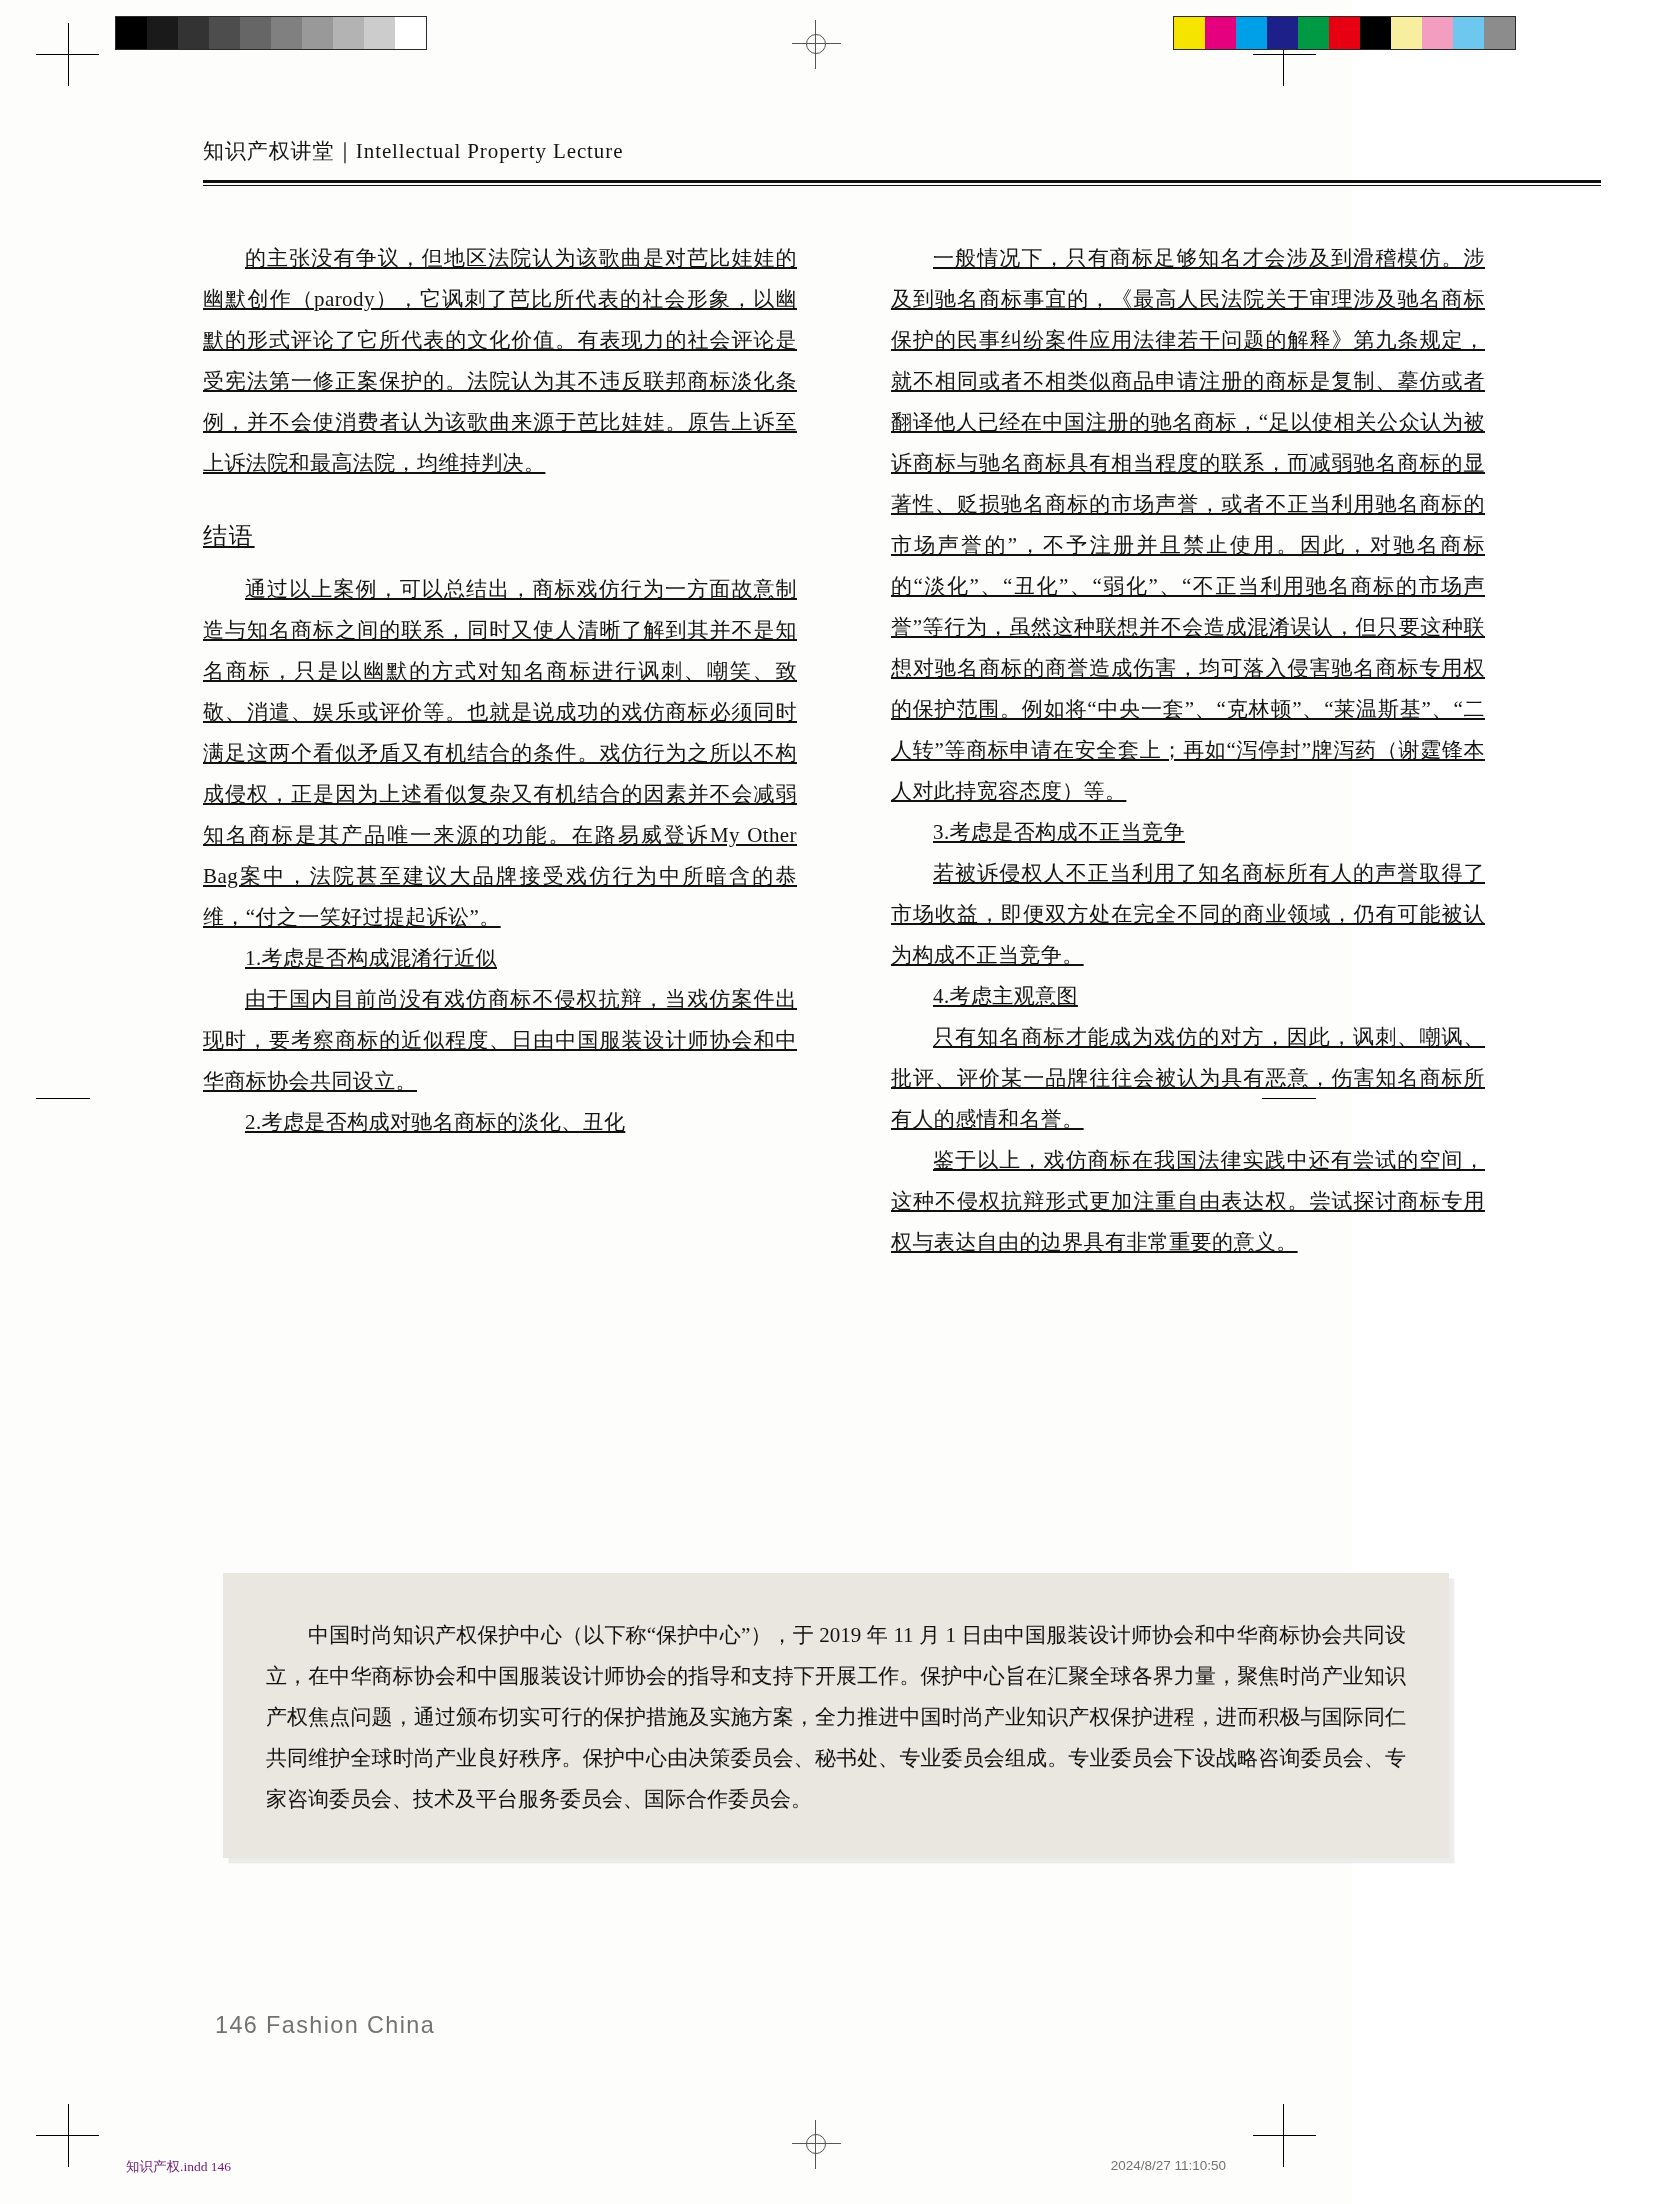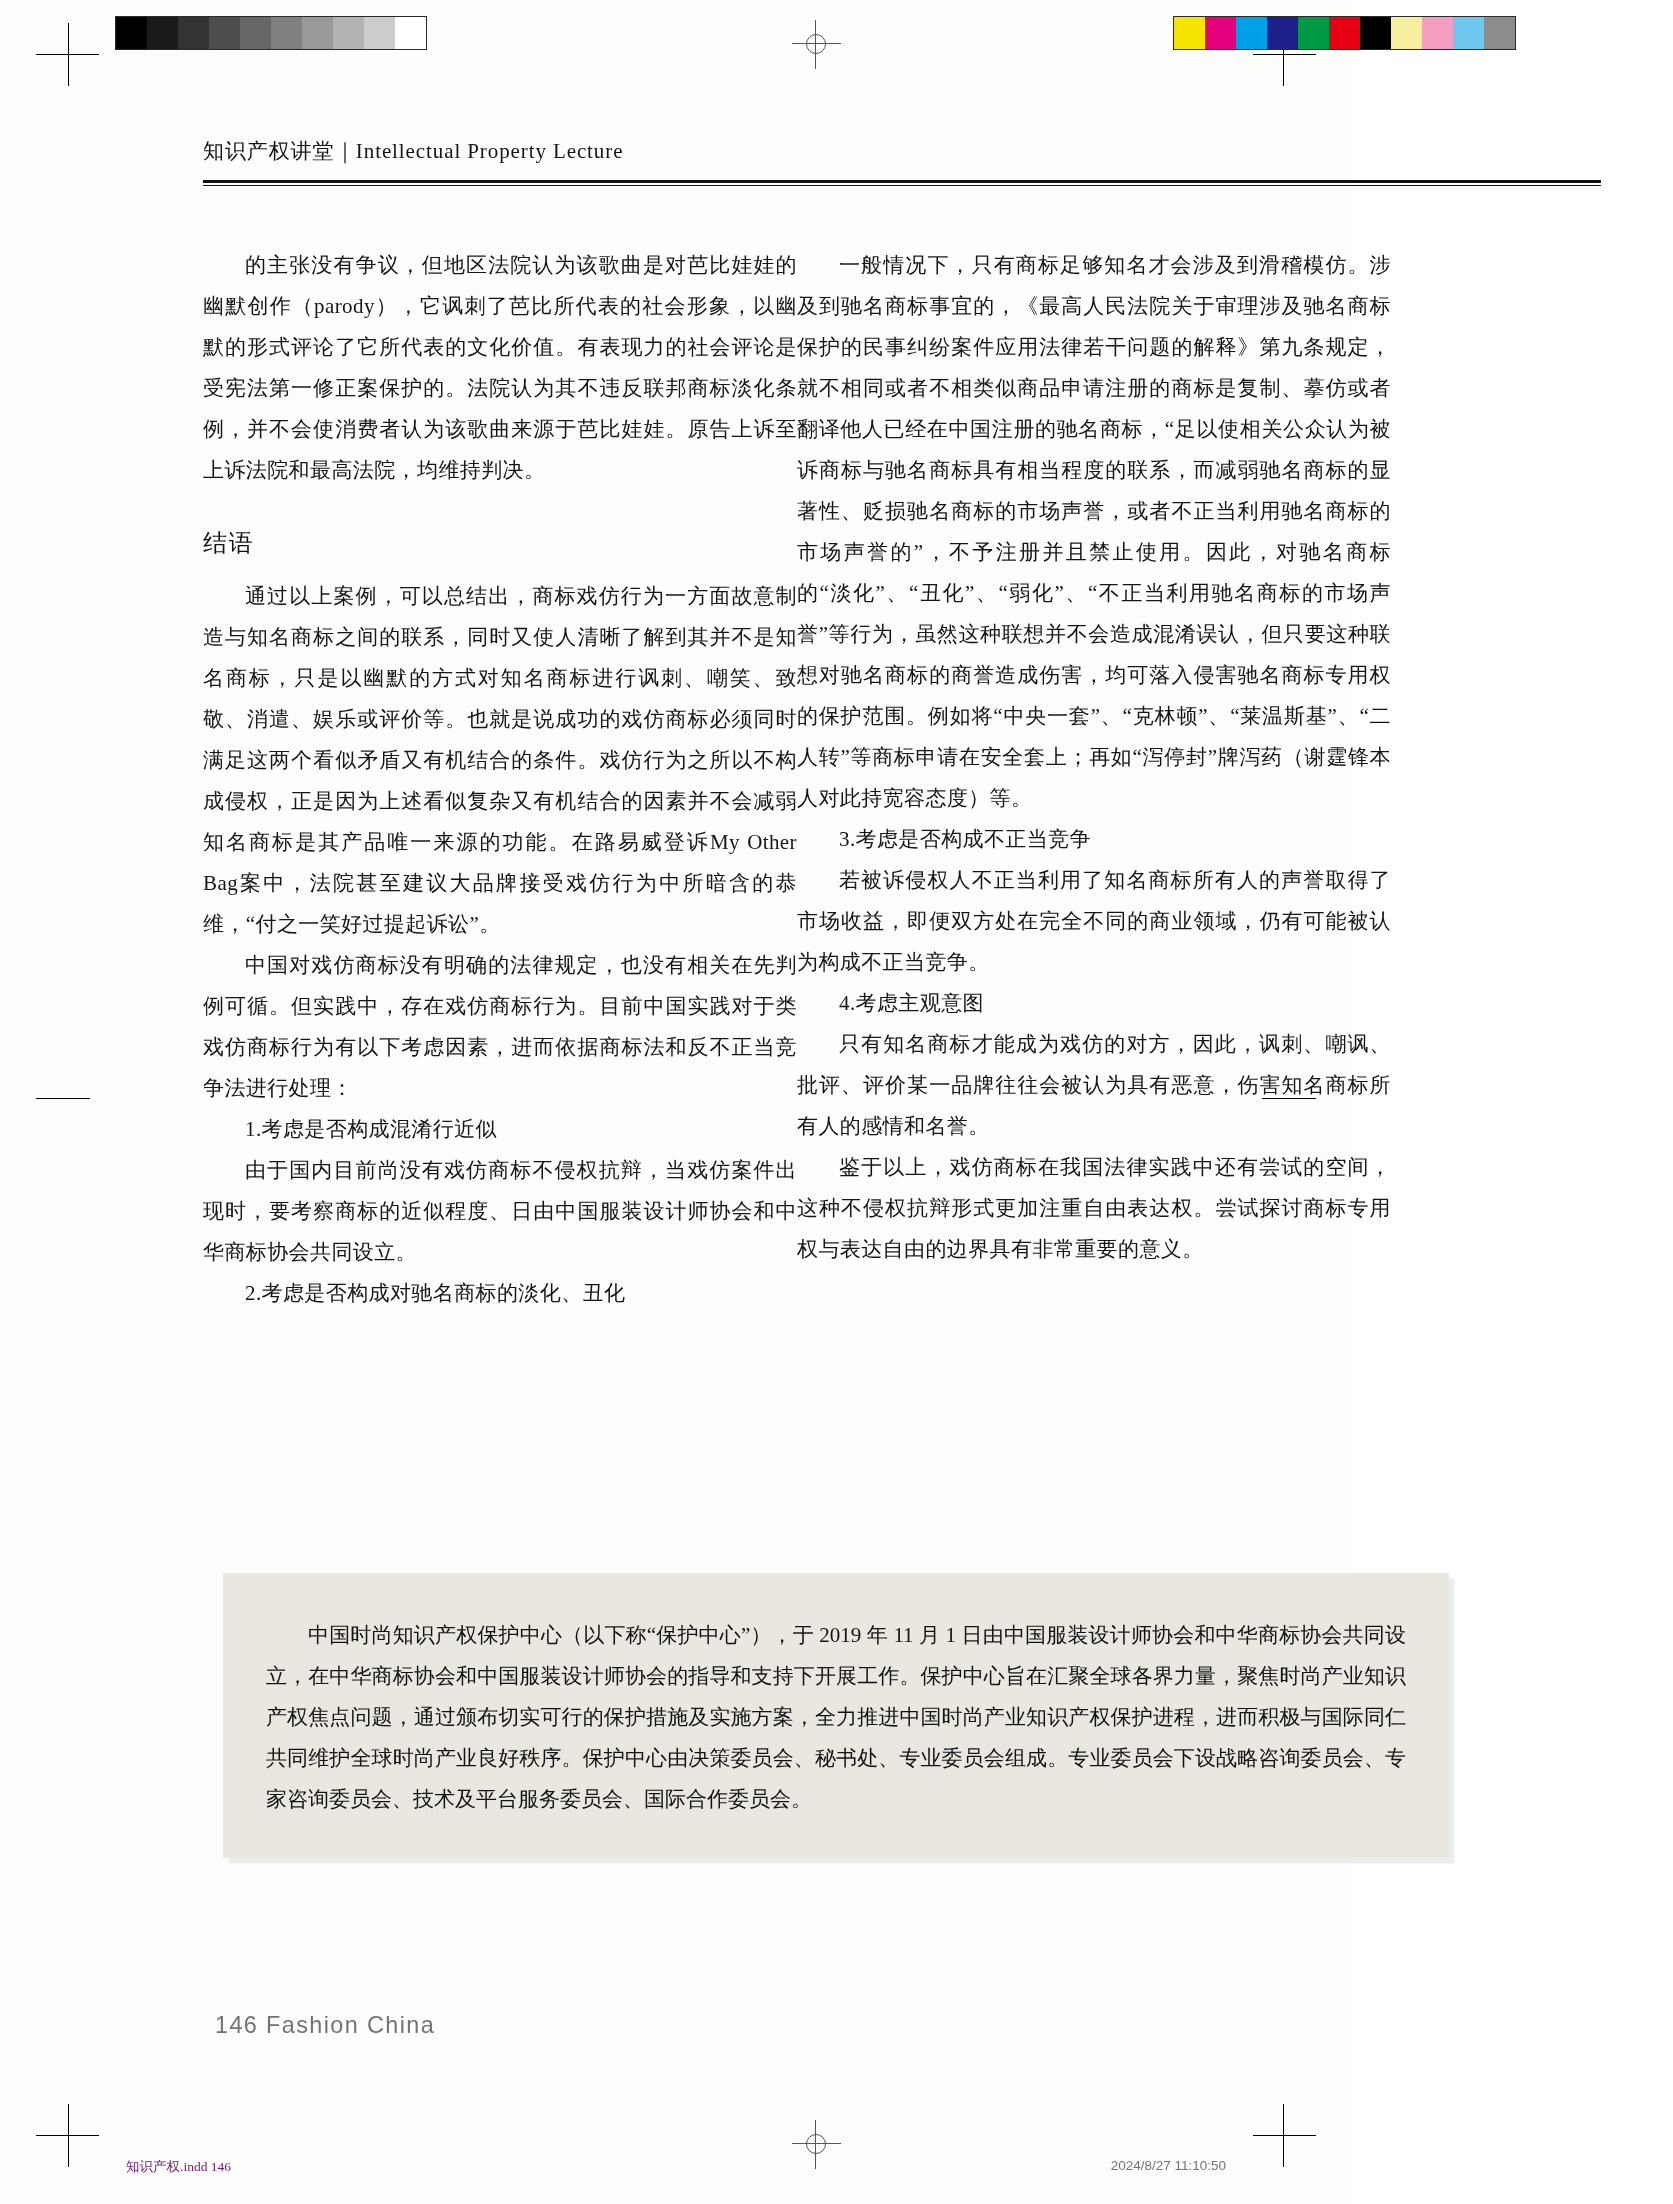--- a/index.html
+++ b/index.html
@@ -87,23 +87,25 @@
     left: 0; top: 50px;
     width: 1398px;
     height: 0.9px;
     background: #111;
   }
 
   
   .cols {
     position: absolute;
     left: 203px;
-    top: 245px;
+    top: 238px;
     width: 1398px;
     display: flex;
+    gap: 94px;
+    text-decoration: underline;
   }
   .col {
     width: 594px;
   }
   p.para {
     margin: 0 0 0 0;
     font-size: 21px;
     line-height: 41px;
     text-align: justify;
     text-justify: inter-ideograph;
@@ -230,21 +232,20 @@
       <div class="header-rule2"></div>
     </div>
   </div>
 
   <div class="cols">
 
     <div class="col">
       <p class="para indent">的主张没有争议，但地区法院认为该歌曲是对芭比娃娃的幽默创作（parody），它讽刺了芭比所代表的社会形象，以幽默的形式评论了它所代表的文化价值。有表现力的社会评论是受宪法第一修正案保护的。法院认为其不违反联邦商标淡化条例，并不会使消费者认为该歌曲来源于芭比娃娃。原告上诉至上诉法院和最高法院，均维持判决。</p>
       <h2 class="section-head">结语</h2>
       <p class="para indent">通过以上案例，可以总结出，商标戏仿行为一方面故意制造与知名商标之间的联系，同时又使人清晰了解到其并不是知名商标，只是以幽默的方式对知名商标进行讽刺、嘲笑、致敬、消遣、娱乐或评价等。也就是说成功的戏仿商标必须同时满足这两个看似矛盾又有机结合的条件。戏仿行为之所以不构成侵权，正是因为上述看似复杂又有机结合的因素并不会减弱知名商标是其产品唯一来源的功能。在路易威登诉My Other Bag案中，法院甚至建议大品牌接受戏仿行为中所暗含的恭维，“付之一笑好过提起诉讼”。</p>
-      <p class="para indent">中国对戏仿商标没有明确的法律规定，也没有相关在先判例可循。但实践中，存在戏仿商标行为。目前中国实践对于类戏仿商标行为有以下考虑因素，进而依据商标法和反不正当竞争法进行处理：</p>
       <p class="para indent">1.考虑是否构成混淆行近似</p>
       <p class="para indent">由于国内目前尚没有戏仿商标不侵权抗辩，当戏仿案件出现时，要考察商标的近似程度、日由中国服装设计师协会和中华商标协会共同设立。</p>
       <p class="para indent">2.考虑是否构成对驰名商标的淡化、丑化</p>
     </div>
 
     <div class="col">
       <p class="para indent">一般情况下，只有商标足够知名才会涉及到滑稽模仿。涉及到驰名商标事宜的，《最高人民法院关于审理涉及驰名商标保护的民事纠纷案件应用法律若干问题的解释》第九条规定，就不相同或者不相类似商品申请注册的商标是复制、摹仿或者翻译他人已经在中国注册的驰名商标，“足以使相关公众认为被诉商标与驰名商标具有相当程度的联系，而减弱驰名商标的显著性、贬损驰名商标的市场声誉，或者不正当利用驰名商标的市场声誉的”，不予注册并且禁止使用。因此，对驰名商标的“淡化”、“丑化”、“弱化”、“不正当利用驰名商标的市场声誉”等行为，虽然这种联想并不会造成混淆误认，但只要这种联想对驰名商标的商誉造成伤害，均可落入侵害驰名商标专用权的保护范围。例如将“中央一套”、“克林顿”、“莱温斯基”、“二人转”等商标申请在安全套上；再如“泻停封”牌泻药（谢霆锋本人对此持宽容态度）等。</p>
       <p class="para indent">3.考虑是否构成不正当竞争</p>
       <p class="para indent">若被诉侵权人不正当利用了知名商标所有人的声誉取得了市场收益，即便双方处在完全不同的商业领域，仍有可能被认为构成不正当竞争。</p>
       <p class="para indent">4.考虑主观意图</p>

